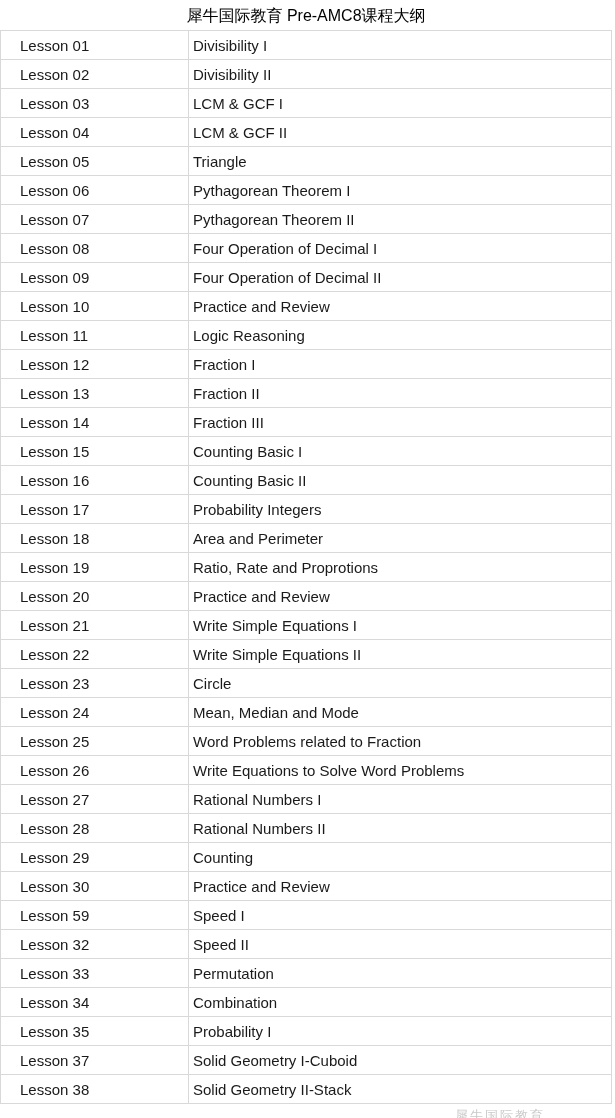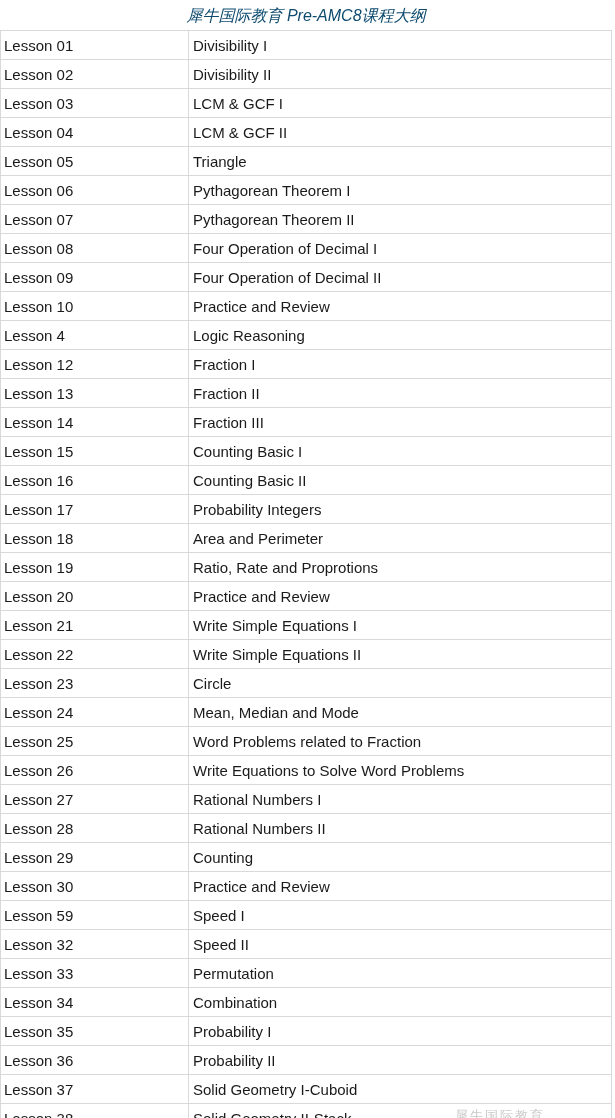--- a/index.html
+++ b/index.html
@@ -36,39 +36,38 @@
     border-left: 1px solid #ffffff;
     border-right: 1px solid #ffffff;
     border-bottom: 1px solid #d9d9d9;
     text-align: center;
   }
   .title-text {
     font-size: 16px;
     line-height: 29px;
     letter-spacing: 0px;
     white-space: nowrap;
-    color: #0c4a6e;
-    font-style: italic;
+    color: #000000;
   }
 
   
   tr.data-row td {
     height: 28px;
   }
   col.c-lesson { width: 188px; }
   col.c-topic  { width: 423px; }
 
   .cell-text {
     font-size: 15px;
     line-height: 27px;
     white-space: nowrap;
     overflow: hidden;
     color: #1a1a1a;
   }
-  .c-lesson-cell .cell-text { padding-left: 3px; }
+  .c-lesson-cell .cell-text { padding-left: 19px; }
   .c-topic-cell  .cell-text { padding-left: 4px; }
 
   
   .watermark {
     position: absolute;
     left: 455px;
     top: 1108px;
     width: 150px;
     font-size: 13px;
     line-height: 15px;
@@ -178,21 +177,21 @@
         <tr class="data-row">
           <td class="c-lesson-cell">
             <div class="cell-text">Lesson 10</div>
           </td>
           <td class="c-topic-cell">
             <div class="cell-text">Practice and Review</div>
           </td>
         </tr>
         <tr class="data-row">
           <td class="c-lesson-cell">
-            <div class="cell-text">Lesson 4</div>
+            <div class="cell-text">Lesson 11</div>
           </td>
           <td class="c-topic-cell">
             <div class="cell-text">Logic Reasoning</div>
           </td>
         </tr>
         <tr class="data-row">
           <td class="c-lesson-cell">
             <div class="cell-text">Lesson 12</div>
           </td>
           <td class="c-topic-cell">
@@ -374,28 +373,20 @@
           <td class="c-topic-cell">
             <div class="cell-text">Combination</div>
           </td>
         </tr>
         <tr class="data-row">
           <td class="c-lesson-cell">
             <div class="cell-text">Lesson 35</div>
           </td>
           <td class="c-topic-cell">
             <div class="cell-text">Probability I</div>
-          </td>
-        </tr>
-        <tr class="data-row">
-          <td class="c-lesson-cell">
-            <div class="cell-text">Lesson 36</div>
-          </td>
-          <td class="c-topic-cell">
-            <div class="cell-text">Probability II</div>
           </td>
         </tr>
         <tr class="data-row">
           <td class="c-lesson-cell">
             <div class="cell-text">Lesson 37</div>
           </td>
           <td class="c-topic-cell">
             <div class="cell-text">Solid Geometry I-Cuboid</div>
           </td>
         </tr>

